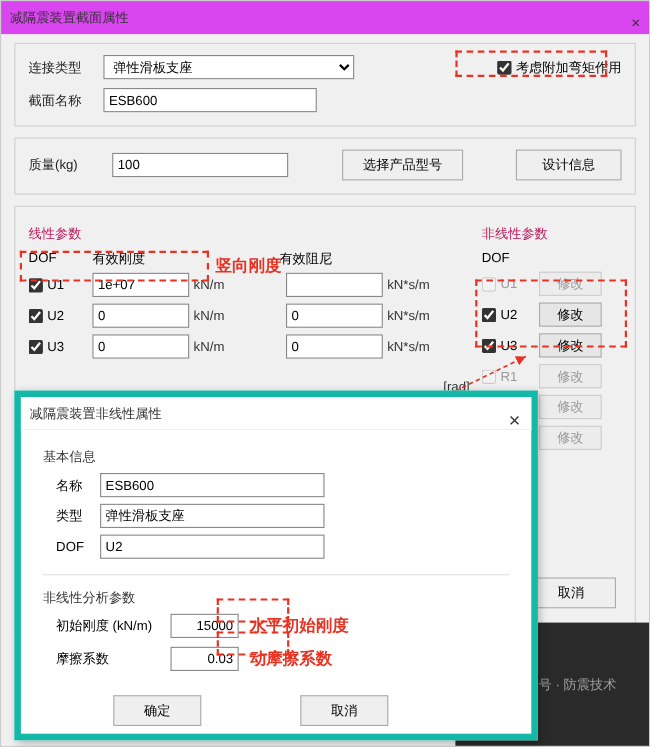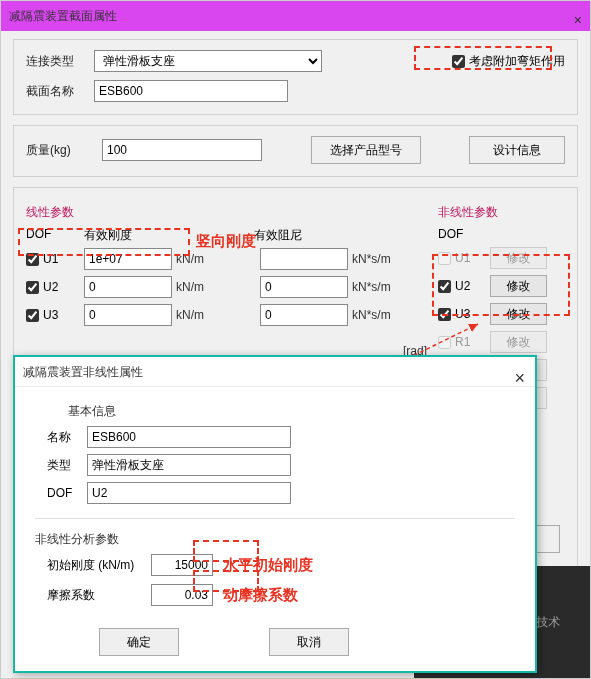--- a/index.html
+++ b/index.html
@@ -35,26 +35,26 @@
   .lin-head .c3 { }
   .lin-row { display: flex; align-items: center; margin-bottom: 6px; }
   .lin-row .chk { width: 58px; display: flex; align-items: center; gap: 4px; }
   .lin-row input[type=text] { width: 88px; }
   .unit { margin-left: 4px; color: #333; width: 52px; }
   .lin-gap { width: 32px; }
   .nl-row { display: flex; align-items: center; gap: 8px; margin-bottom: 6px; }
   .nl-row .chk { display:flex; align-items:center; gap:4px; width:44px; }
   .nl-row .chk.dis { color:#999; }
   
-  .modal { position: absolute; left: 12px; top: 354px; width: 524px; height: 318px; background: #fff; border: 2px solid #14b8a6; box-shadow: 2px 2px 8px rgba(0,0,0,0.3); z-index: 5; }
+  .modal { position: absolute; left: 12px; top: 354px; width: 476px; height: 318px; background: #fff; border: 6px solid #14b8a6; box-shadow: 2px 2px 8px rgba(0,0,0,0.3); z-index: 5; }
   .modal .titlebar { background: #fff; border-bottom: 1px solid #eee; }
   .modal .close { right: 10px; top: 6px; font-size: 18px; }
   .modal .body { padding: 8px 20px; }
   .m-sec-title { margin: 8px 0 6px; color: #333; border-top:1px solid #e0e0e0; padding-top:12px; }
-  .m-sec-title:first-of-type { border-top:none; padding-top:0;margin-left:33px;}
+  .m-sec-title:first-of-type { border-top:none; padding-top:0;}
   .m-row { display: flex; align-items: center; margin-bottom: 6px; }
   .m-row .lbl { width: 52px; padding-left: 12px; }
   .m-row input[type=text] { width: 204px; }
   .m-row2 { display:flex; align-items:center; margin-bottom:8px;}
   .m-row2 .lbl2 { width: 116px; padding-left: 12px;}
   .m-row2 input[type=text]{ width:62px; text-align:right; padding-right:4px;}
   .m-btn-row { display:flex; gap:90px; justify-content:flex-start; padding:14px 0 0 64px;}
   .m-btn-row .btn { width:80px; }
   
   .watermark { position:absolute; right:0; bottom:0; width:176px; height:112px; background:#2a2a2a; color:#a0a0a0; display:flex; align-items:center; justify-content:center; font-size:12px; gap:6px;}

